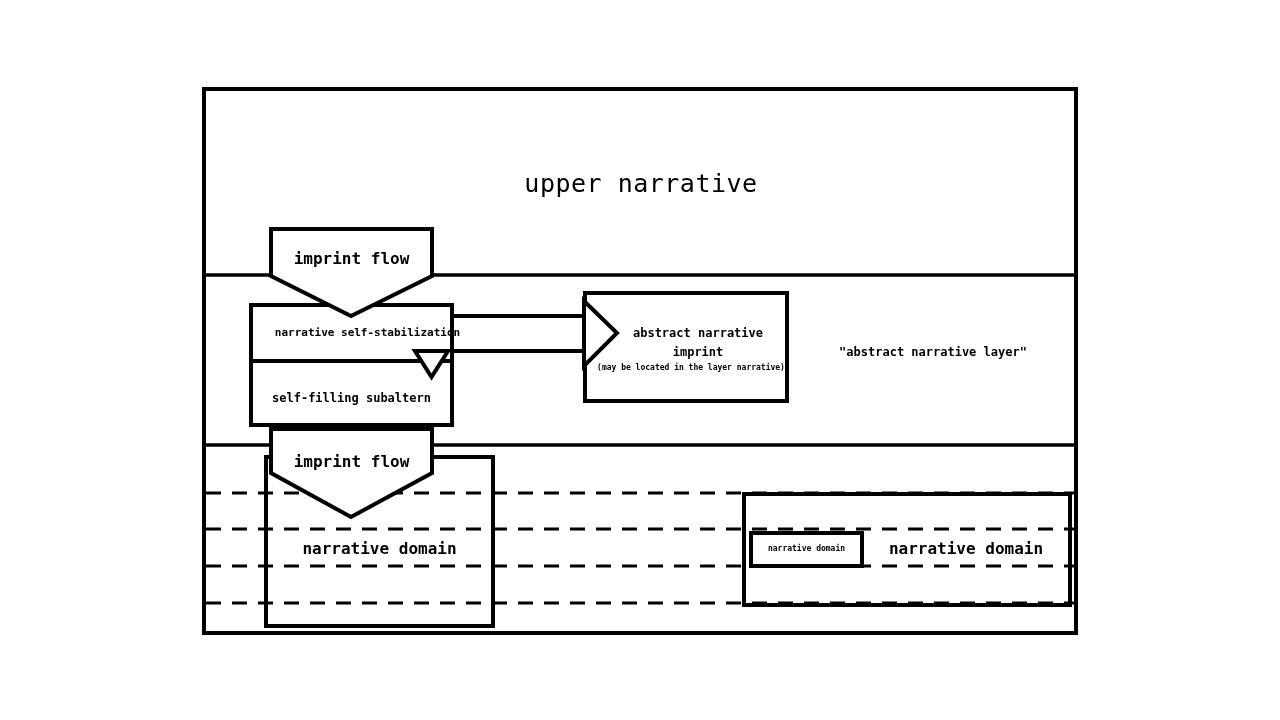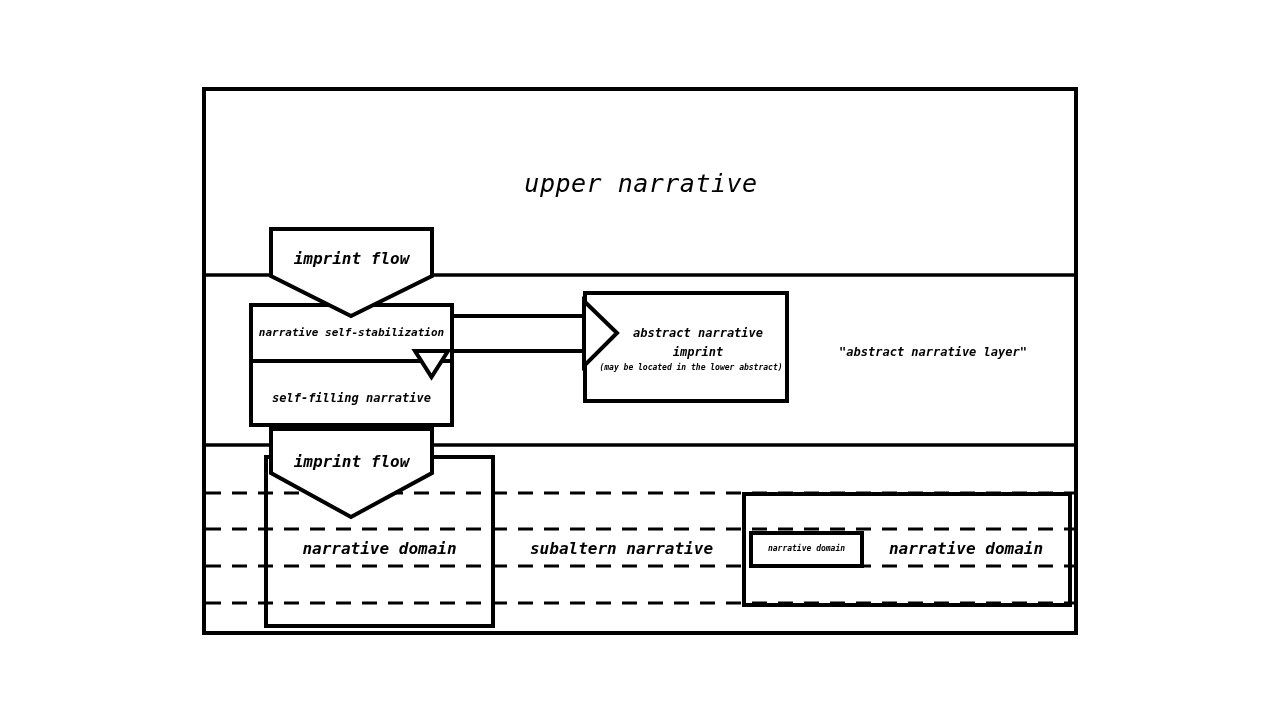--- a/index.html
+++ b/index.html
@@ -10,21 +10,20 @@
     width: 1280px;
     height: 720px;
     overflow: hidden;
     font-family: "DejaVu Sans Mono", "Liberation Mono", monospace;
   }
   #stage {
     position: relative;
     width: 1280px;
     height: 720px;
     background: #ffffff;
-    font-style: italic;
   }
   #diagram-svg {
     position: absolute;
     left: 0;
     top: 0;
     width: 1280px;
     height: 720px;
   }
   .lbl {
     position: absolute;
@@ -82,35 +81,34 @@
     <path d="M 271 229 L 432 229 L 432 276 L 351 316 L 271 276 Z" fill="#ffffff" stroke="#000000" stroke-width="4" stroke-linejoin="miter"></path>
 
     <path d="M 271 429 L 432 429 L 432 473 L 351 517 L 271 473 Z" fill="#ffffff" stroke="#000000" stroke-width="4" stroke-linejoin="miter"></path>
 
   </svg>
 
   <div class="lbl lbl-xl centerbox" style="left:404px; top:168px; width:474px; height:32px;">upper narrative</div>
 
   <div class="lbl lbl-lg centerbox" style="left:271px; top:244px; width:161px; height:30px;">imprint flow</div>
 
-  <div class="lbl lbl-sm centerbox" style="left:253px; top:323px; width:197px; height:20px;">narrative self-stabilization</div>
+  <div class="lbl lbl-sm centerbox" style="left:253px; top:323px; width:197px; height:20px;padding-left:16px;">narrative self-stabilization</div>
 
-  <div class="lbl lbl-md centerbox" style="left:253px; top:386px; width:197px; height:24px;">self-filling narrative</div>
+  <div class="lbl lbl-md centerbox" style="left:253px; top:386px; width:197px; height:24px;">self-filling subaltern</div>
 
   <div class="lbl lbl-md centerbox" style="left:612px; top:323px; width:172px; height:20px;">abstract narrative</div>
 
   <div class="lbl lbl-md centerbox" style="left:612px; top:342px; width:172px; height:20px;">imprint</div>
 
-  <div class="lbl lbl-xs centerbox" style="left:598px; top:361px; width:186px; height:14px;">(may be located in the lower abstract)</div>
+  <div class="lbl lbl-xs centerbox" style="left:598px; top:361px; width:186px; height:14px;">(may be located in the layer narrative)</div>
 
   <div class="lbl lbl-md centerbox" style="left:808px; top:341px; width:250px; height:22px;">"abstract narrative layer"</div>
 
   <div class="lbl lbl-lg centerbox" style="left:271px; top:447px; width:161px; height:30px;">imprint flow</div>
 
   <div class="lbl lbl-lg centerbox" style="left:268px; top:535px; width:223px; height:28px;">narrative domain</div>
 
-  <div class="lbl lbl-lg centerbox" style="left:507px; top:535px; width:229px; height:28px;">subaltern narrative</div>
 
   <div class="lbl lbl-xs centerbox" style="left:753px; top:541px; width:107px; height:16px;">narrative domain</div>
 
   <div class="lbl lbl-lg centerbox" style="left:866px; top:535px; width:200px; height:28px;">narrative domain</div>
 
 </div>
 
 </body></html>

